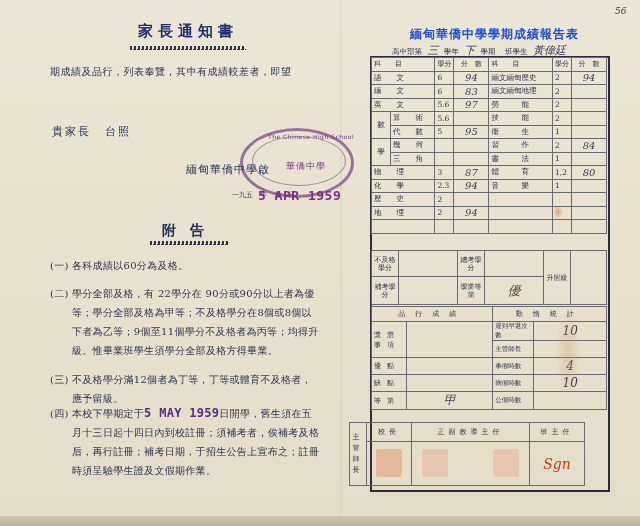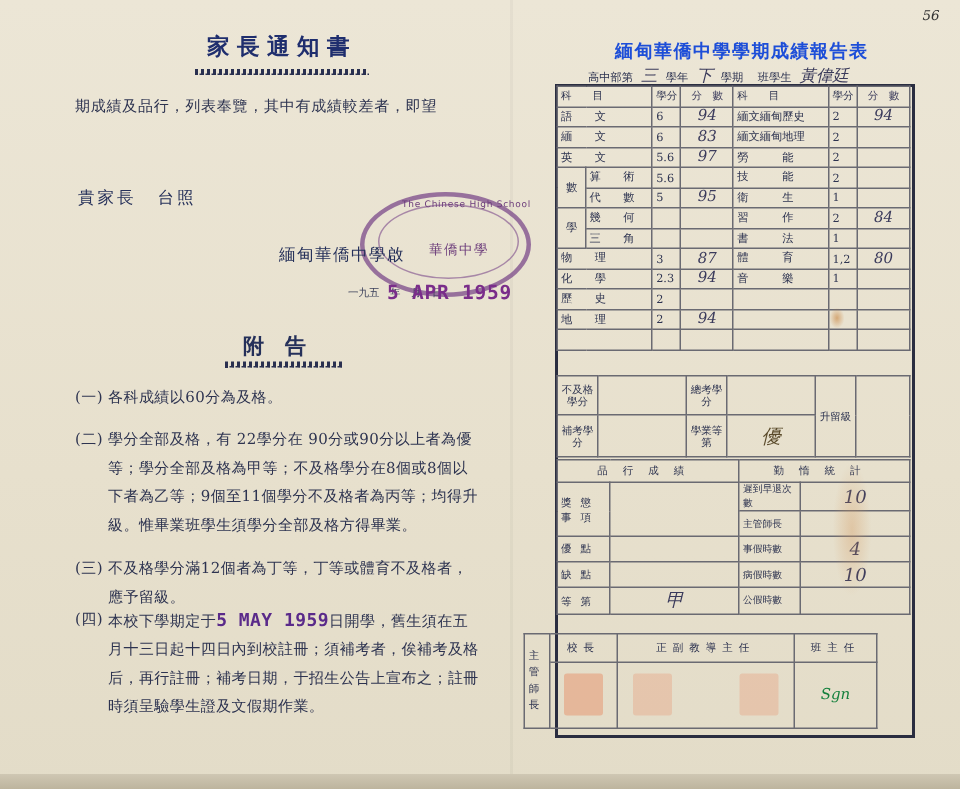--- a/index.html
+++ b/index.html
@@ -134,21 +134,21 @@
     border-collapse: collapse; font-size: 7px; color: #2d3350;
   }
   table.sign td { border: 1px solid #6a6a72; text-align: center; }
   .sign .vlbl { width: 14px; line-height: 11px; }
   .sign .head td { height: 16px; letter-spacing: 4px; }
   .seal-red {
     display: inline-block; width: 26px; height: 28px; background: #e6a98a; opacity: 0.75;
     border-radius: 2px;
   }
   .seal-red.faint { opacity: 0.45; }
-  .signature { font-size: 10px; font-style: italic; color: #15803d; }
+  .signature { font-size: 14px; font-style: italic; color: #c2410c; }
   .stain {
     position: absolute; left: 555px; top: 308px; width: 26px; height: 90px;
     background: radial-gradient(ellipse, rgba(210,150,90,0.35), transparent 70%);
     pointer-events: none;
   }
   .stain2 {
     position: absolute; left: 553px; top: 205px; width: 10px; height: 14px;
     background: radial-gradient(ellipse, rgba(200,130,60,0.6), transparent 70%);
     pointer-events: none;
   }

